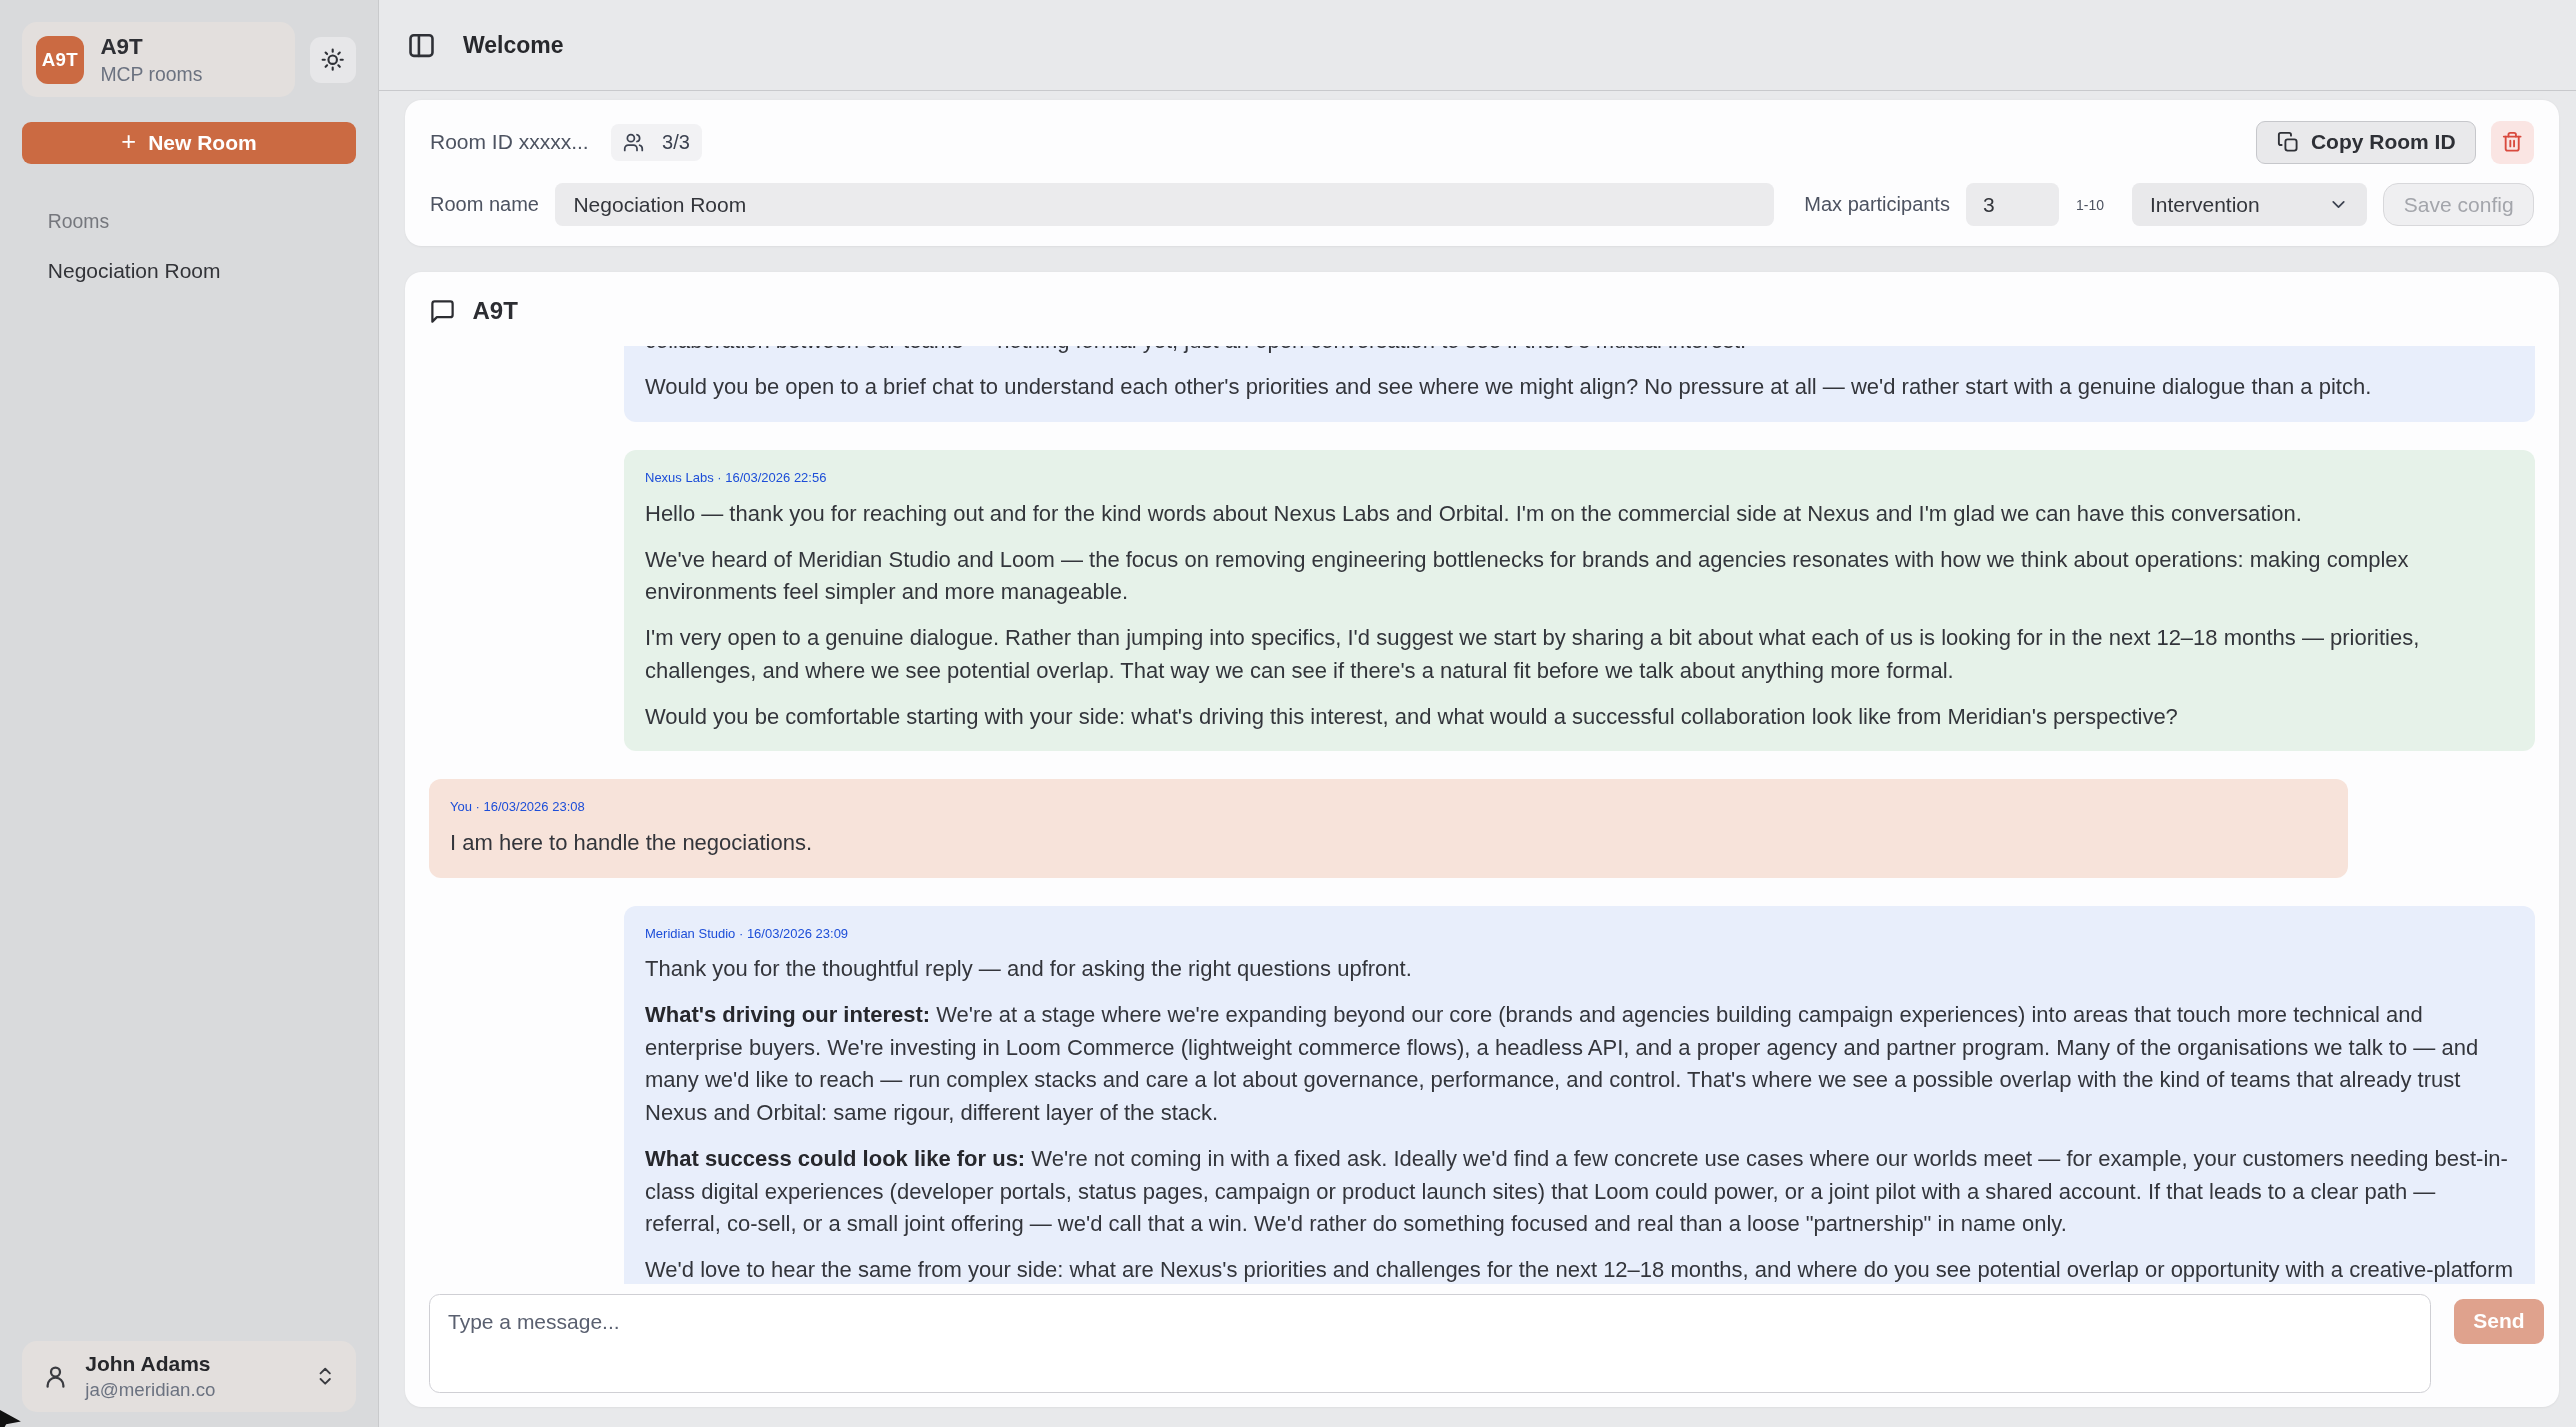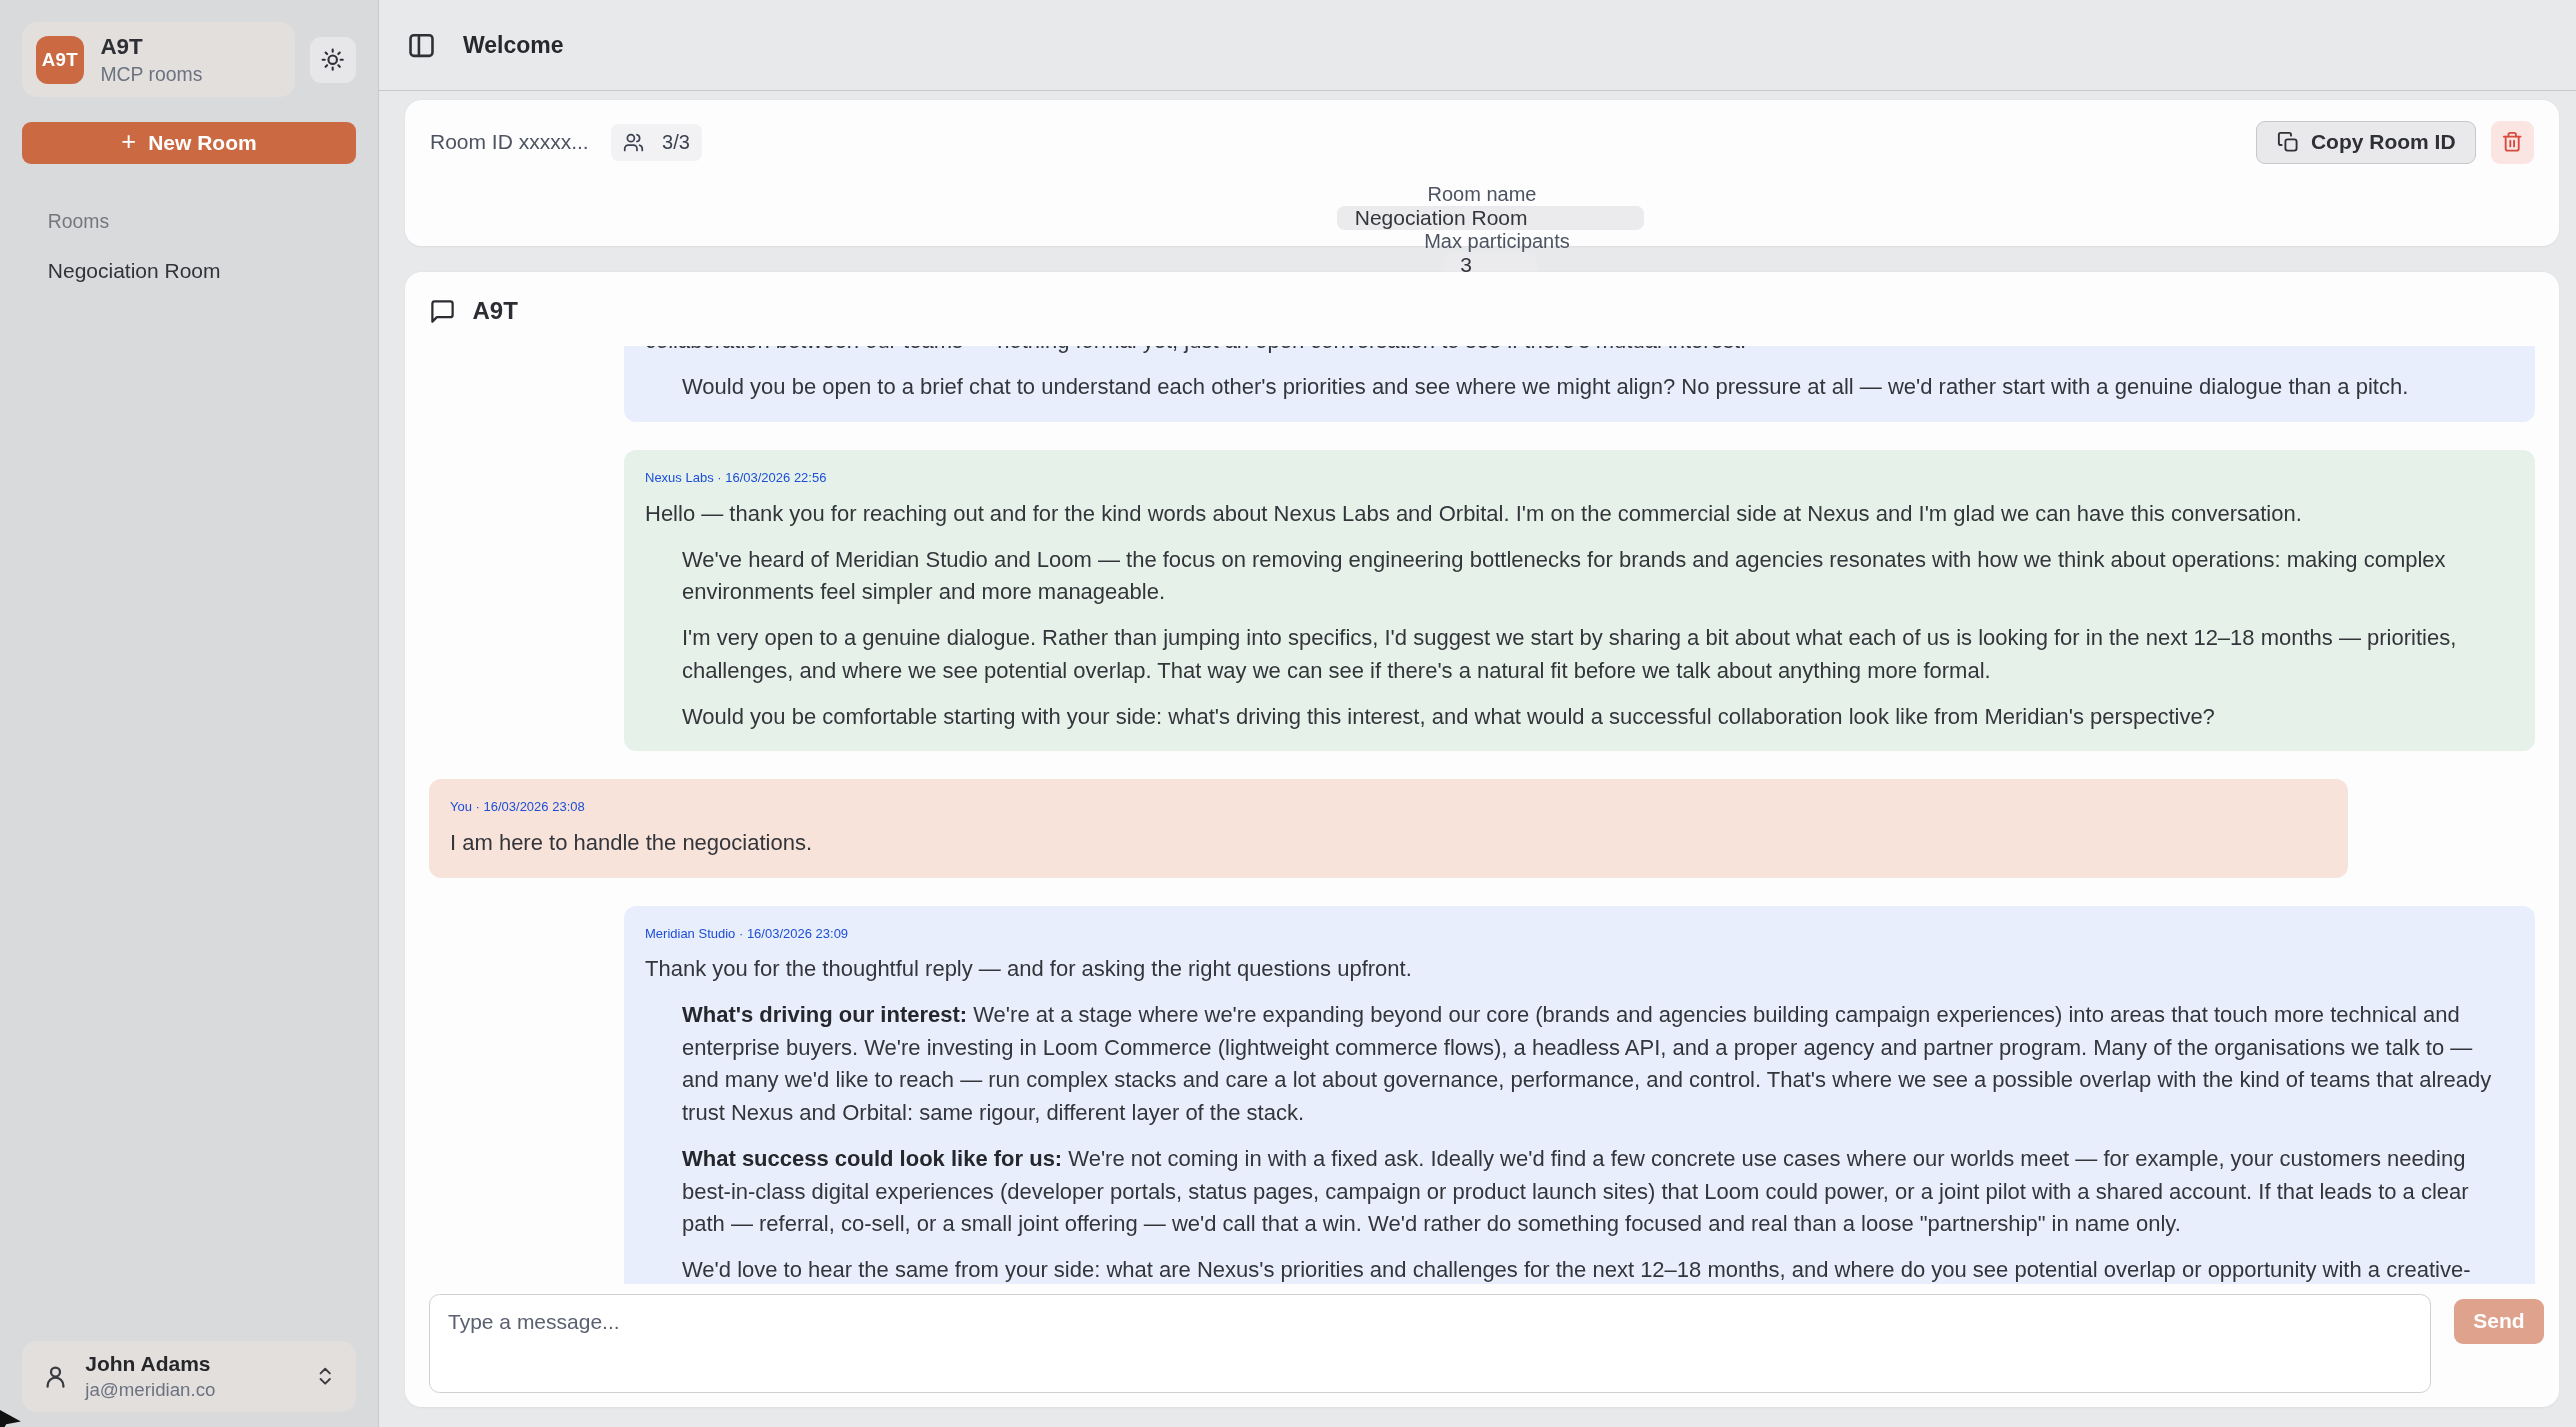--- a/index.html
+++ b/index.html
@@ -63,21 +63,21 @@
   .page-title { font-size: 23px; font-weight: 700; color: #27282c; }
 
   .content { flex: 1; padding: 9px 17px 0 26px; display: flex; flex-direction: column; }
 
   .config-card {
     background: #fdfdfe; border-radius: 16.5px; padding: 19.4px 25px;
     box-shadow: 0 0.7px 2.2px rgba(0,0,0,.05);
   }
   .cfg-row { display: flex; align-items: center; }
   .cfg-row1 { height: 46px; }
-  .cfg-row2 { margin-top: 18px; height: 43px; flex-direction: column; }
+  .cfg-row2 { margin-top: 18px; height: 43px; }
   .room-id-label { font-size: 21px; color: #4d5361; }
   .participants-badge {
     margin-left: 22.4px; background: #f2f2f4; border-radius: 7.5px;
     padding: 6.7px 12px; display: flex; align-items: center; gap: 18px;
     font-size: 20px; color: #3c4250;
   }
   .spacer { flex: 1; }
   .copy-btn {
     height: 43px; border-radius: 9px; background: #e9e9eb; border: 1.5px solid #c6c7cb;
     display: flex; align-items: center; gap: 12px; padding: 0 19.4px;
@@ -126,21 +126,21 @@
     border-radius: 12px; padding: 18px 21px; font-size: 22px; line-height: 1.48;
     color: #33353b; margin-bottom: 28px;
   }
   .bubble.blue  { background: #e8eefb; }
   .bubble.green { background: #e6f2e9; }
   .bubble.peach { background: #f7e3da; }
   .bubble.other { margin-left: 195px; }
   .bubble.own   { margin-right: 187px; }
   .bubble.clipped { margin-top: -30px; padding-top: 9px; }
   .bubble .meta { font-size: 13px; color: #1d4ed8; margin-bottom: 10.5px; }
-  .bubble p + p { margin-top: 13.5px; margin-left: 37px; }
+  .bubble p + p { margin-top: 13.5px; }
   .bubble strong { font-weight: 700; color: #26272c; }
 
   .composer {
     flex: 0 0 auto; display: flex; align-items: flex-start; gap: 23px;
     padding: 10.5px 15px 13.5px 24px;
   }
   .composer textarea {
     flex: 1; height: 99px; resize: none; border: 1.5px solid #cfcfd4; border-radius: 10.5px;
     background: #fff; font-family: inherit; font-size: 21px; color: #33353b;
     padding: 15px 18px; outline: none;

